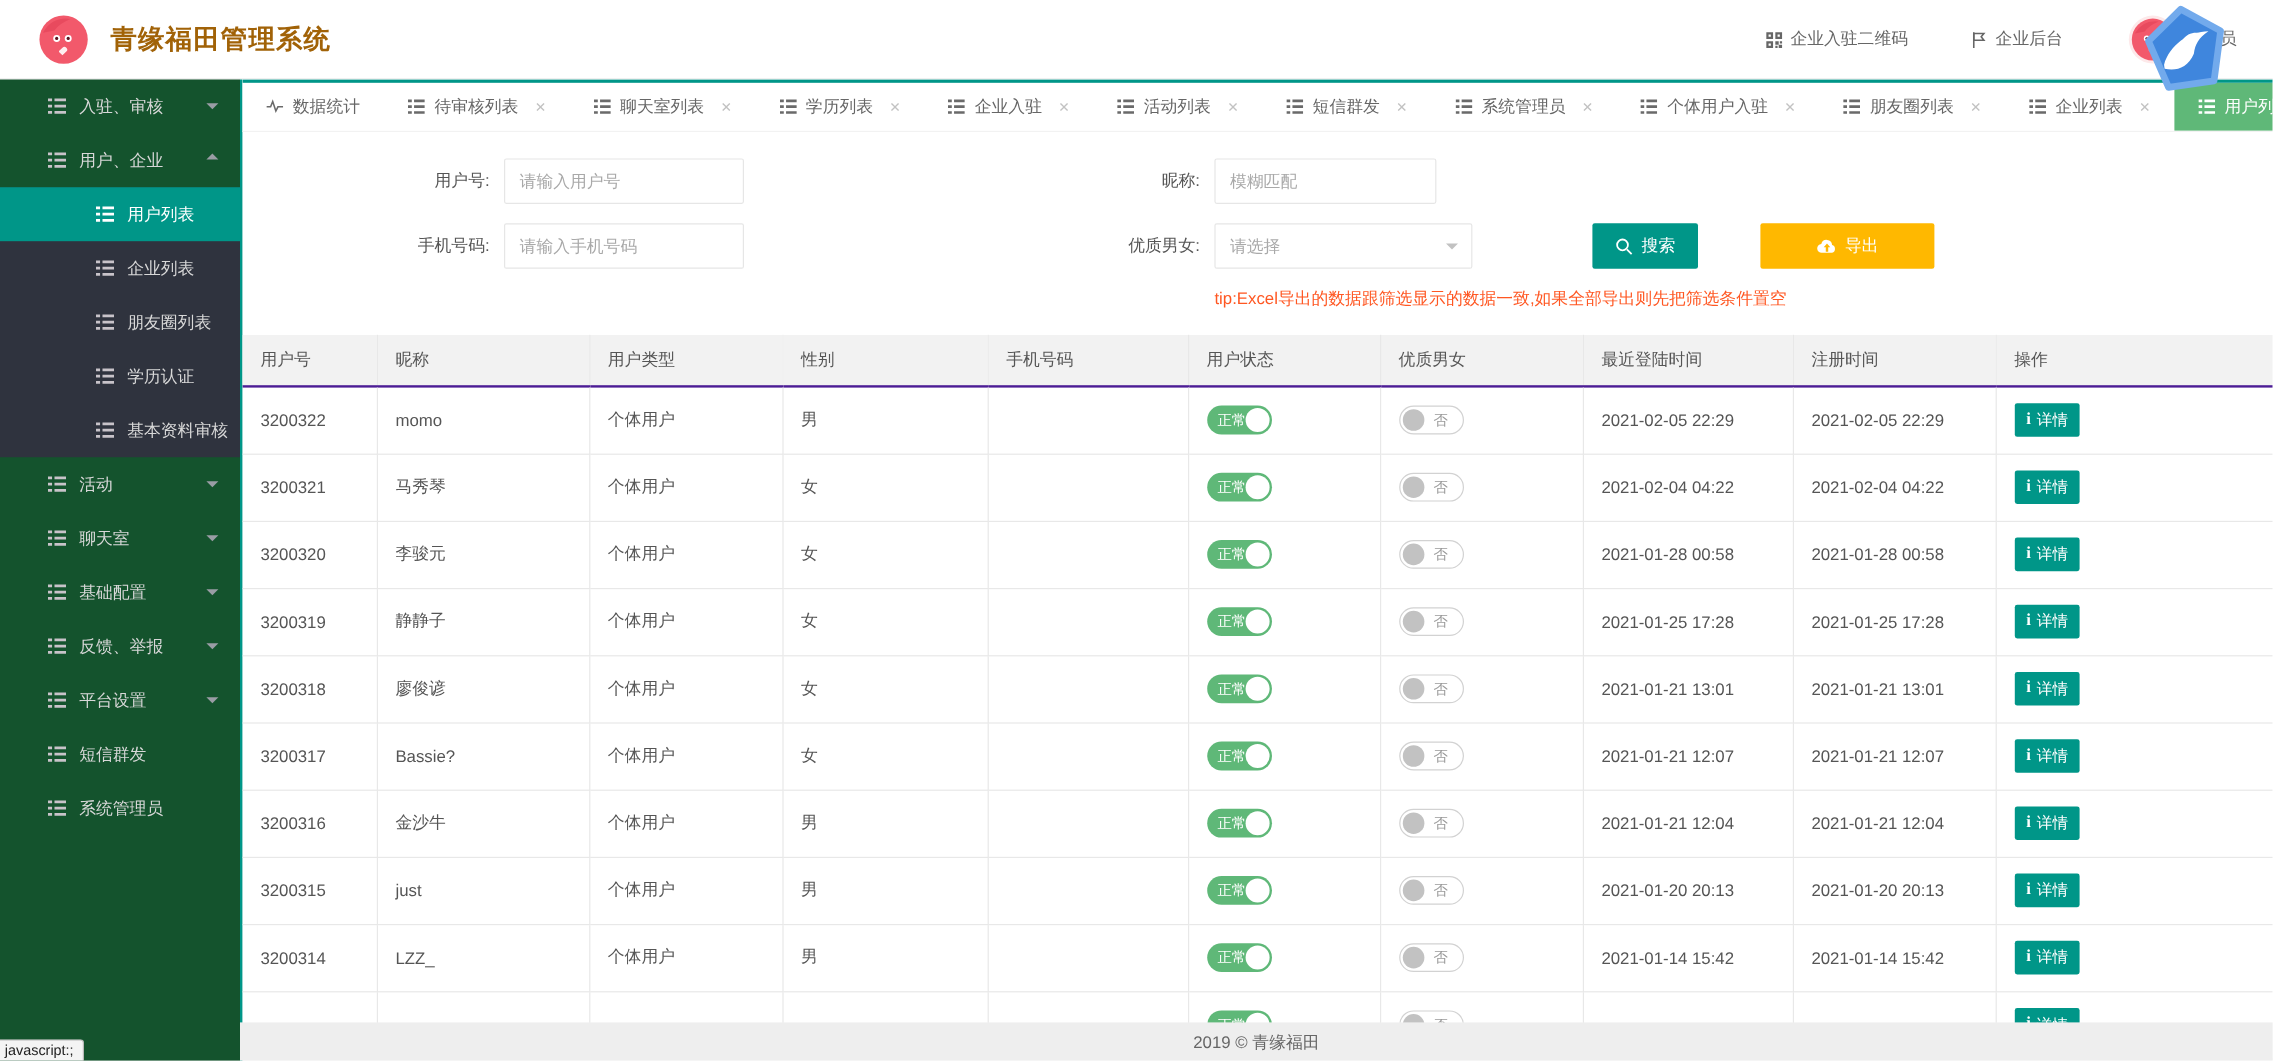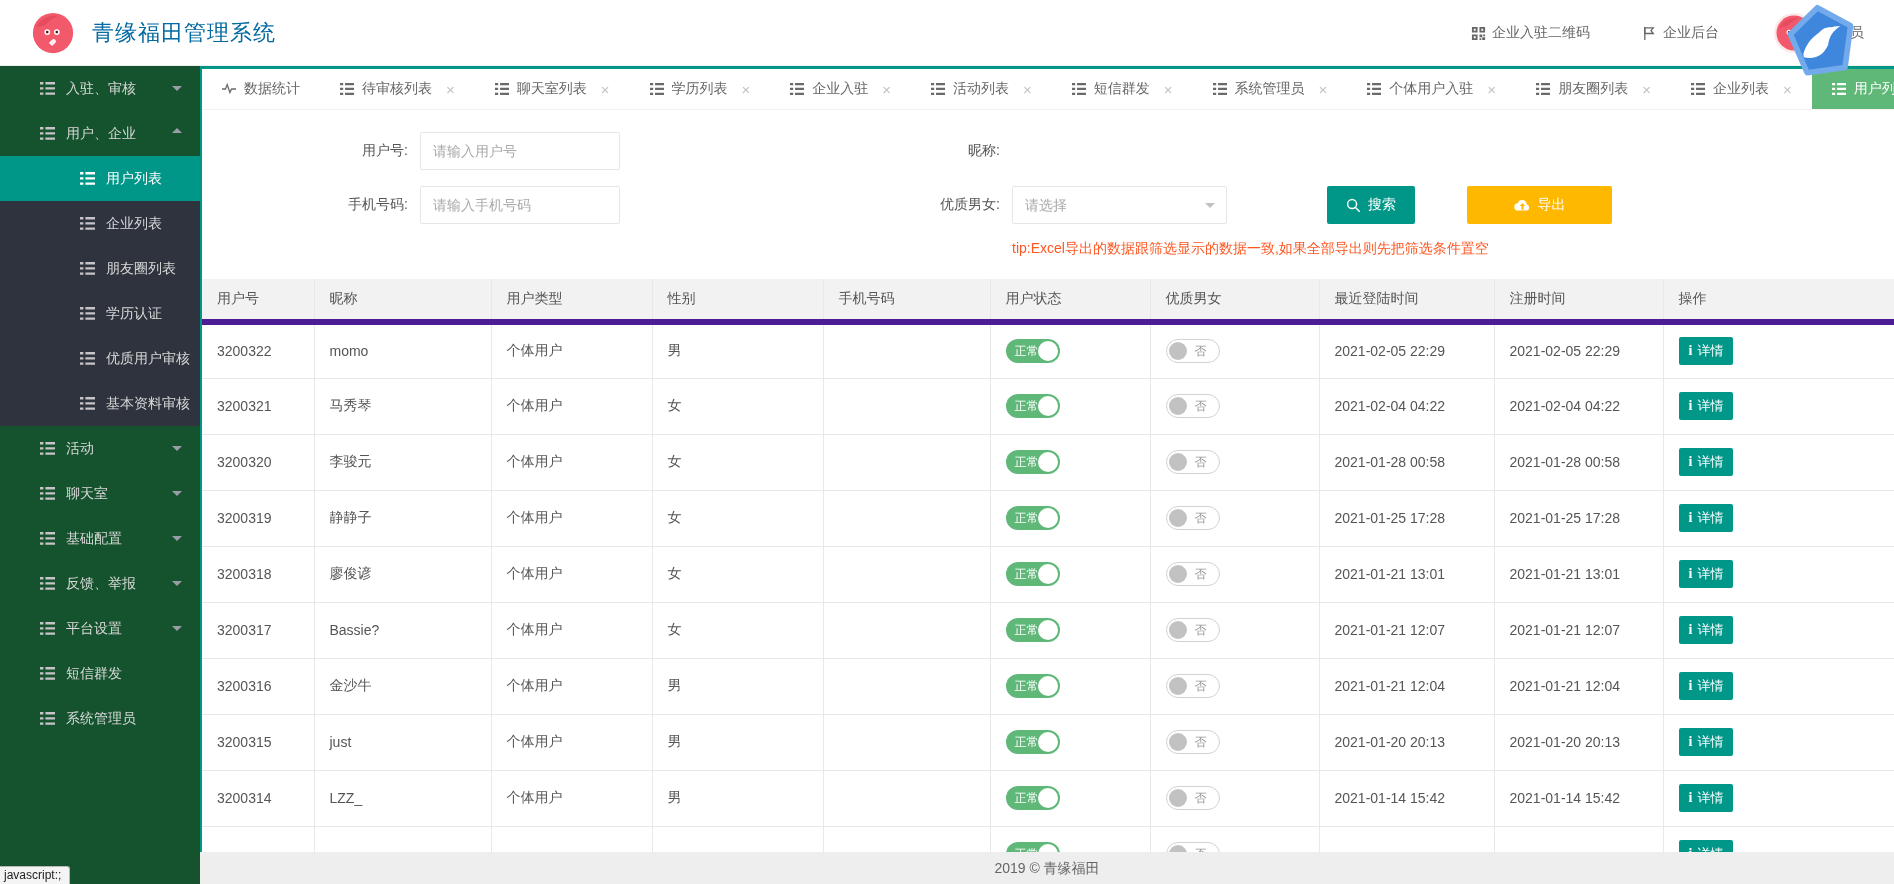--- a/index.html
+++ b/index.html
@@ -3,21 +3,21 @@
 <meta charset="utf-8">
 <style>
   * { margin:0; padding:0; box-sizing:border-box; }
   html,body { width:1894px; height:884px; overflow:hidden; }
   body { font-family:"Liberation Sans","DejaVu Sans",sans-serif; font-size:14px; color:#555; background:#fff; position:relative; }
 
   
   .header { position:absolute; top:0; left:0; width:1894px; height:66px; background:#fff; border-bottom:1px solid #f0f0f0; z-index:30; }
   .brand { position:absolute; left:30px; top:10px; display:flex; align-items:center; }
   .brand svg { width:46px; height:46px; }
-  .brand-title { margin-left:16px; font-size:22px; color:#0369a1; letter-spacing:1px; }
+  .brand-title { margin-left:16px; font-size:22px; color:#a16207; letter-spacing:1px;font-weight:bold; }
   .header-right { position:absolute; right:30px; top:0; height:66px; display:flex; align-items:center; color:#666; }
   .hlink { display:flex; align-items:center; cursor:pointer; color:#666; margin-left:52px; }
   .hlink svg { width:15px; height:15px; margin-right:6px; }
   .avatar { width:40px; height:40px; border-radius:50%; overflow:hidden; margin-left:55px; background:#fde9ea; }
   .avatar svg { width:40px; height:40px; }
   .admin-name { margin-left:8px; color:#666; }
 
   
   .sidebar { position:absolute; left:0; top:66px; width:200px; bottom:0; background:#14532d; z-index:20; }
   .side-item { position:relative; height:45px; line-height:45px; color:#d8d8d8; padding-left:66px; cursor:pointer; font-size:14px; }
@@ -58,21 +58,21 @@
   .btn-export { width:145px; background:#FFB800; margin-left:52px; }
   .btn-export svg { width:17px; height:17px; margin-right:7px; }
   .tip { margin-left:810px; margin-top:2px; color:#FF5722; font-size:14px; }
 
   
   table { border-collapse:collapse; table-layout:fixed; width:1692px; }
   th, td { border-right:1px solid #e8e8e8; border-bottom:1px solid #e8e8e8; padding:0 15px; text-align:left; font-weight:normal; height:43px; color:#555; overflow:hidden; }
   td { height:56px; }
   th:last-child, td:last-child { border-right:none; }
   thead th { background:#f2f2f2; border-bottom:none; }
-  tbody tr:first-child td { border-top:6px solid #4c1d95; }
+  tbody tr:first-child td { border-top:2px solid #4c1d95; }
 
   
   .switch { position:relative; display:inline-flex; align-items:center; height:24px; border-radius:24px; vertical-align:middle; }
   .switch.on { width:54px; background:#5FB878; }
   .switch.on .sw-label { color:#fff; font-size:12px; margin-left:9px; }
   .switch.on .sw-knob { position:absolute; right:2px; top:2px; width:20px; height:20px; border-radius:50%; background:#fff; }
   .switch.off { width:54px; background:#fff; border:1px solid #d2d2d2; }
   .switch.off .sw-knob { position:absolute; left:2px; top:2px; width:18px; height:18px; border-radius:50%; background:#c2c2c2; }
   .switch.off .sw-label { color:#999; font-size:12px; margin-left:28px; }
 
@@ -170,26 +170,20 @@
     <div class="side-item">
       <svg class="li-ico" viewBox="0 0 15 15" fill="currentColor">
           <path d="M0 1h3.4v2.4H0zM5.4 1H15v2.4H5.4zM0 6.2h3.4v2.4H0zM5.4 6.2H15v2.4H5.4zM0 11.4h3.4v2.4H0zM5.4 11.4H15v2.4H5.4z"></path>
         </svg>
       <span>学历认证</span>
     </div>
     <div class="side-item">
       <svg class="li-ico" viewBox="0 0 15 15" fill="currentColor">
           <path d="M0 1h3.4v2.4H0zM5.4 1H15v2.4H5.4zM0 6.2h3.4v2.4H0zM5.4 6.2H15v2.4H5.4zM0 11.4h3.4v2.4H0zM5.4 11.4H15v2.4H5.4z"></path>
         </svg>
-      <span>优质用户审核</span>
-    </div>
-    <div class="side-item">
-      <svg class="li-ico" viewBox="0 0 15 15" fill="currentColor">
-          <path d="M0 1h3.4v2.4H0zM5.4 1H15v2.4H5.4zM0 6.2h3.4v2.4H0zM5.4 6.2H15v2.4H5.4zM0 11.4h3.4v2.4H0zM5.4 11.4H15v2.4H5.4z"></path>
-        </svg>
       <span>基本资料审核</span>
     </div>
   </div>
   <div class="side-item">
     <svg class="li-ico" viewBox="0 0 15 15" fill="currentColor">
         <path d="M0 1h3.4v2.4H0zM5.4 1H15v2.4H5.4zM0 6.2h3.4v2.4H0zM5.4 6.2H15v2.4H5.4zM0 11.4h3.4v2.4H0zM5.4 11.4H15v2.4H5.4z"></path>
       </svg>
     <span>活动</span>
     <span class="caret down"></span>
   </div>
@@ -321,20 +315,21 @@
       <span>用户列表</span>
 
     </div>
   </div>
 
   <div class="searchform">
     <div class="form-row">
       <span class="f-label">用户号:</span>
       <input class="f-input" placeholder="请输入用户号" style="">
       <span class="f-label second">昵称:</span>
+      <input class="f-input nick" placeholder="模糊匹配" style="">
     </div>
     <div class="form-row">
       <span class="f-label">手机号码:</span>
       <input class="f-input" placeholder="请输入手机号码" style="">
       <span class="f-label second">优质男女:</span>
       <span class="f-select">
         <input class="f-input" readonly="" placeholder="请选择" style="">
         <span class="sel-caret"></span>
       </span>
       <button class="btn btn-search">

